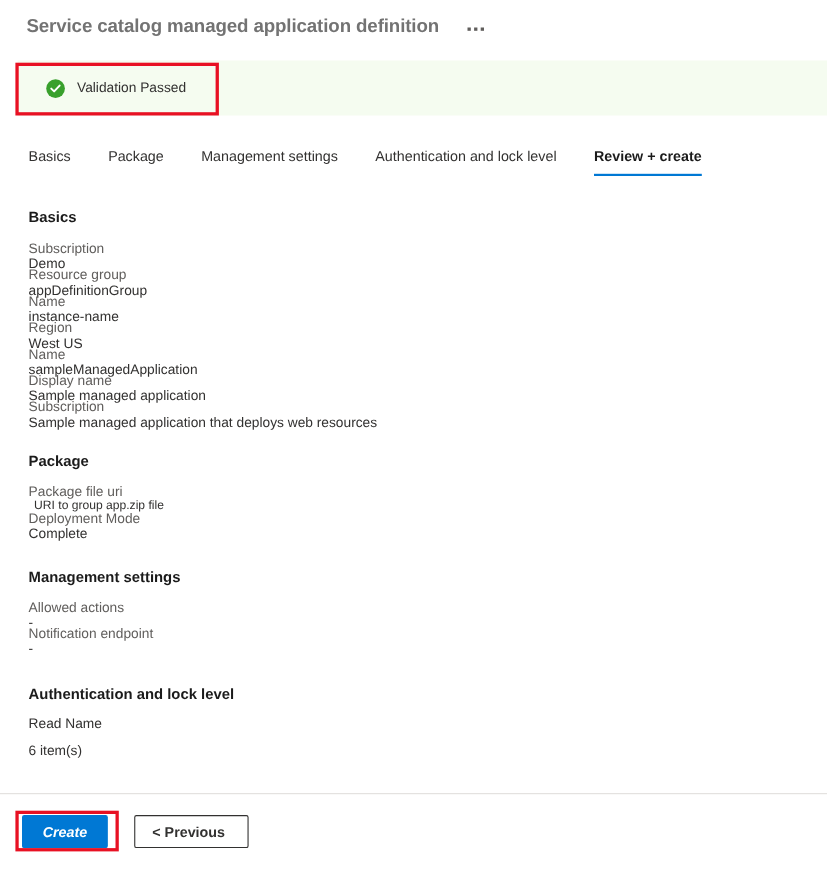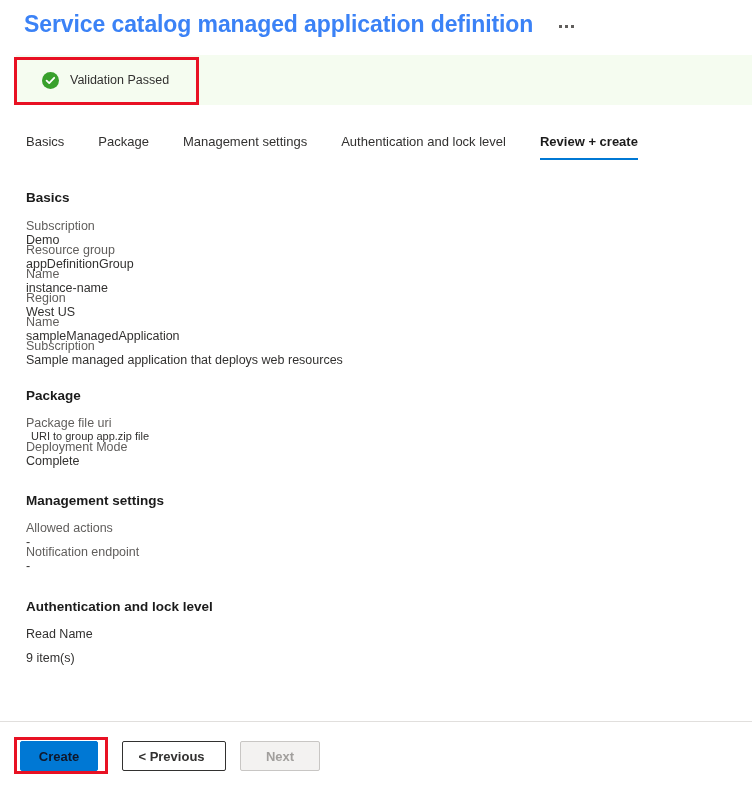--- a/index.html
+++ b/index.html
@@ -18,23 +18,23 @@
 
   
   .page-header {
     display: flex;
     align-items: center;
     padding: 4px 0 0 24px;
     height: 44px;
     box-sizing: border-box;
   }
   .page-title {
-    font-size: 23px;
+    font-size: 17px;
     font-weight: 600;
-    color: #3b82f6;
+    color: #737373;
     letter-spacing: -0.1px;
     white-space: nowrap;
   }
   .ellipsis-menu {
     margin-left: 22px;
     display: flex;
     align-items: center;
     gap: 3px;
     padding: 6px 4px;
     margin-top: 4px;
@@ -187,23 +187,24 @@
     font-weight: 600;
     height: 30px;
     min-width: 78px;
     padding: 0 16px;
     box-sizing: border-box;
     cursor: pointer;
     border-radius: 2px;
   }
   .btn-primary {
     background: #0078d4;
-    color: #0f172a;
+    color: #ffffff;
     border: 1px solid #0078d4;
     margin-right: 24px;
+    font-style: italic;
   }
   .btn-secondary {
     background: #ffffff;
     color: #323130;
     border: 1px solid #323130;
     margin-right: 14px;
     min-width: 104px;
     padding-left: 11px;
   }
   .btn-disabled {
@@ -274,20 +275,24 @@
     </div>
     <div class="kv-row">
       <div class="kv-label">Region</div>
       <div class="kv-value">West US</div>
     </div>
     <div class="kv-row">
       <div class="kv-label">Name</div>
       <div class="kv-value">sampleManagedApplication</div>
     </div>
     <div class="kv-row">
+      <div class="kv-label">Display name</div>
+      <div class="kv-value">Sample managed application</div>
+    </div>
+    <div class="kv-row">
       <div class="kv-label">Subscription</div>
       <div class="kv-value">Sample managed application that deploys web resources</div>
     </div>
   </div>
 
   <div class="section package">
     <div class="section-heading">Package</div>
     <div class="kv-row">
       <div class="kv-label">Package file uri</div>
       <div class="kv-value small">URI to group app.zip file</div>
@@ -310,25 +315,24 @@
     </div>
   </div>
 
   <div class="section auth">
     <div class="section-heading">Authentication and lock level</div>
     <div class="kv-row">
       <div class="kv-value">Read Name</div>
     </div>
     <div class="kv-row extra">
       <div class="kv-label"></div>
-      <div class="kv-value">9 item(s)</div>
+      <div class="kv-value">6 item(s)</div>
     </div>
   </div>
 
 </div>
 
 <div class="footer-divider"></div>
 <div class="footer">
   <button class="btn btn-primary">Create</button>
   <button class="btn btn-secondary">&lt; Previous</button>
-  <button class="btn btn-disabled">Next</button>
 </div>
 <div class="annotation-box-create"></div>
 
 </body></html>

